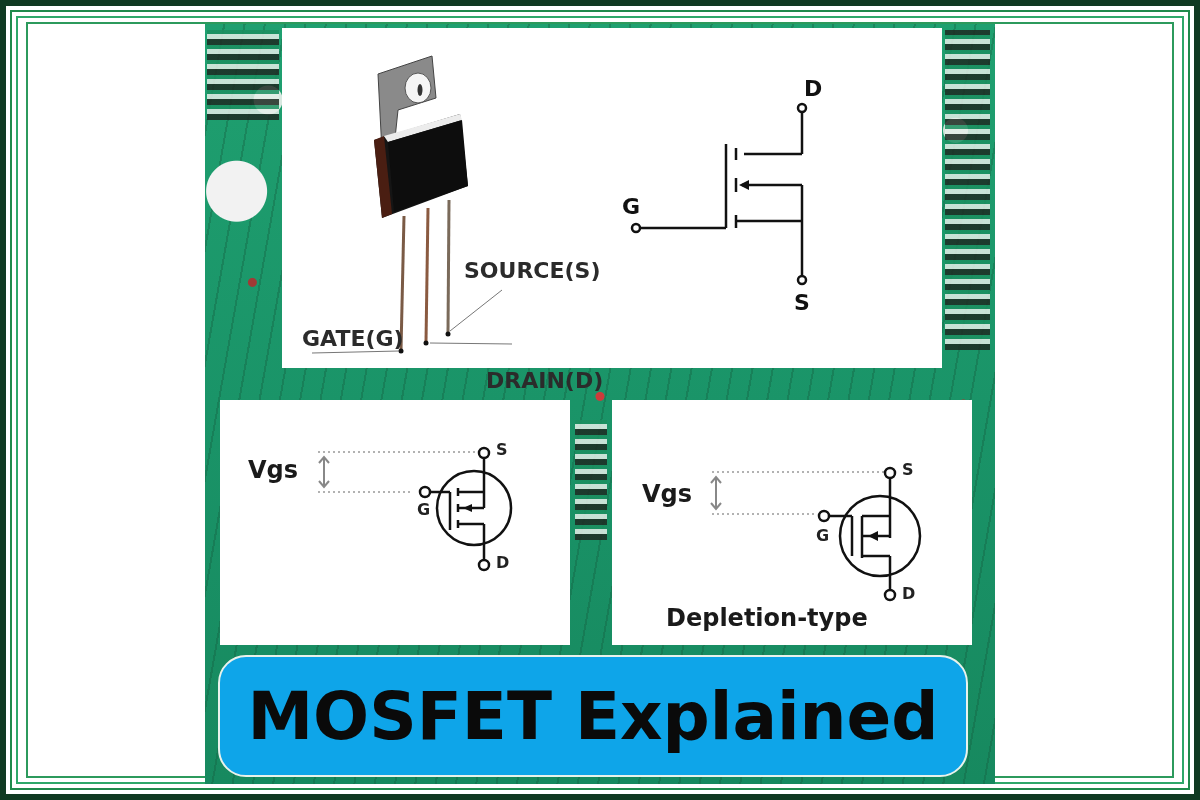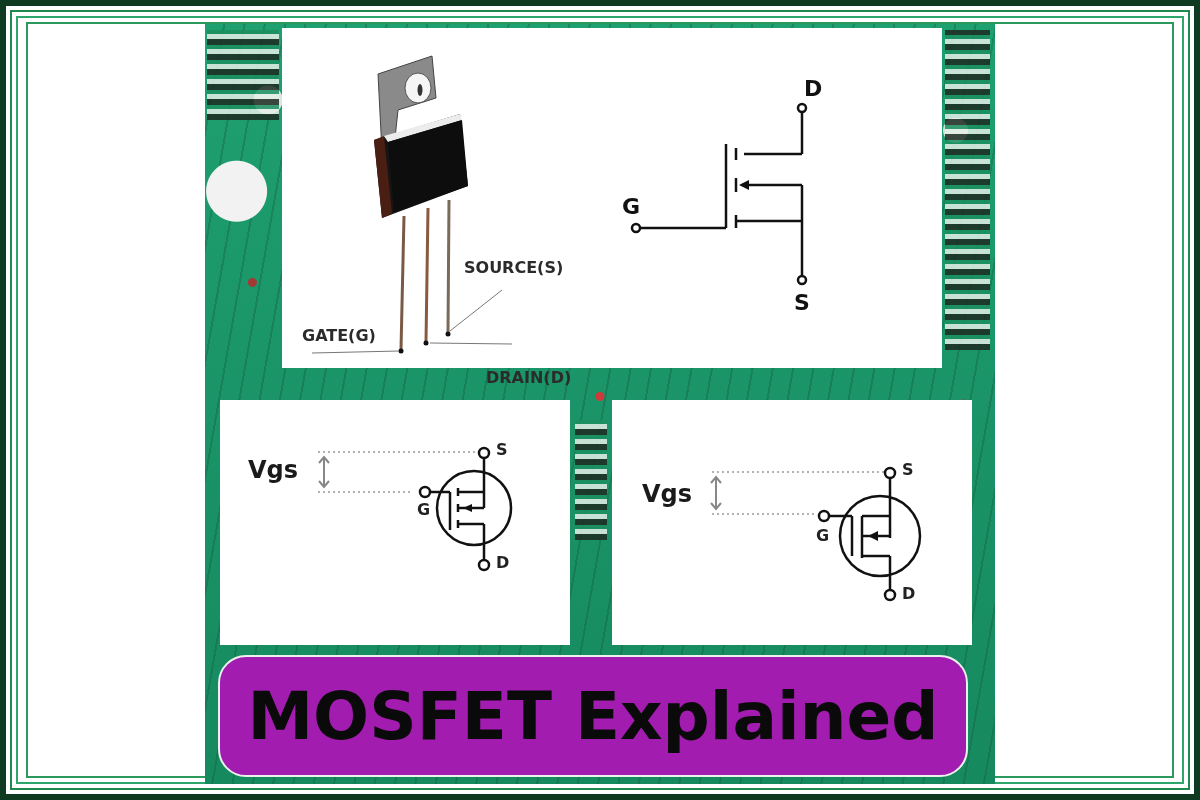--- a/index.html
+++ b/index.html
@@ -27,27 +27,27 @@
       linear-gradient(180deg, #1fa070 0%, #1a9468 50%, #17895f 100%);
   }
   .pcb-strip { position: absolute; background: repeating-linear-gradient(0deg, #1d2a22 0 6px, #e6efe9 6px 11px, #1b8f60 11px 15px); opacity: 0.85; }
 
   .panel { position: absolute; background: #ffffff; }
   .panel-top { left: 282px; top: 28px; width: 660px; height: 340px; }
   .panel-enh { left: 220px; top: 400px; width: 350px; height: 245px; }
   .panel-dep { left: 612px; top: 400px; width: 360px; height: 245px; }
   .title-box {
     position: absolute; left: 218px; top: 655px; width: 750px; height: 122px;
-    background: #a21caf; border-radius: 28px; border: 2px solid #e9f2ec;
+    background: #0ea5e9; border-radius: 28px; border: 2px solid #e9f2ec;
     display: flex; align-items: center; justify-content: center;
   }
   .title-text { font-family: "DejaVu Sans", sans-serif; font-weight: bold; font-size: 66px; color: #0a0a0a; letter-spacing: 0px; }
 
   .lbl { position: absolute; font-family: "DejaVu Sans", sans-serif; font-weight: bold; color: #222; }
-  .pin-lbl { font-size: 16px; color: #2b2b2b; font-weight: bold; }
+  .pin-lbl { font-size: 22px; color: #2b2b2b; font-weight: bold; }
   .sym-lbl { font-size: 22px; color: #111; }
   .vgs-lbl { font-size: 24px; color: #1a1a1a; }
   .type-lbl { font-size: 24px; color: #1a1a1a; font-weight: bold; }
   svg { position: absolute; overflow: visible; }
 </style>
 </head>
 <body>
 
 <div class="frame-outer"></div>
 <div class="frame-line l1"></div>
@@ -166,17 +166,18 @@
       <line x1="250" y1="136" x2="278" y2="136"></line>
       <line x1="250" y1="156" x2="278" y2="156"></line>
       <line x1="278" y1="156" x2="278" y2="190"></line>
       <circle cx="278" cy="195" r="5"></circle>
     </g>
     <polygon points="256,136 266,131 266,141" fill="#111"></polygon>
   </svg>
   <span class="lbl" style="left:290px; top:60px; font-size:16px;">S</span>
   <span class="lbl" style="left:204px; top:126px; font-size:16px;">G</span>
   <span class="lbl" style="left:290px; top:184px; font-size:16px;">D</span>
+  <span class="lbl type-lbl" style="left:54px; top:204px;">Depletion-type</span>
 </div>
 
 <div class="title-box">
   <span class="title-text">MOSFET Explained</span>
 </div>
 
 </body></html>

